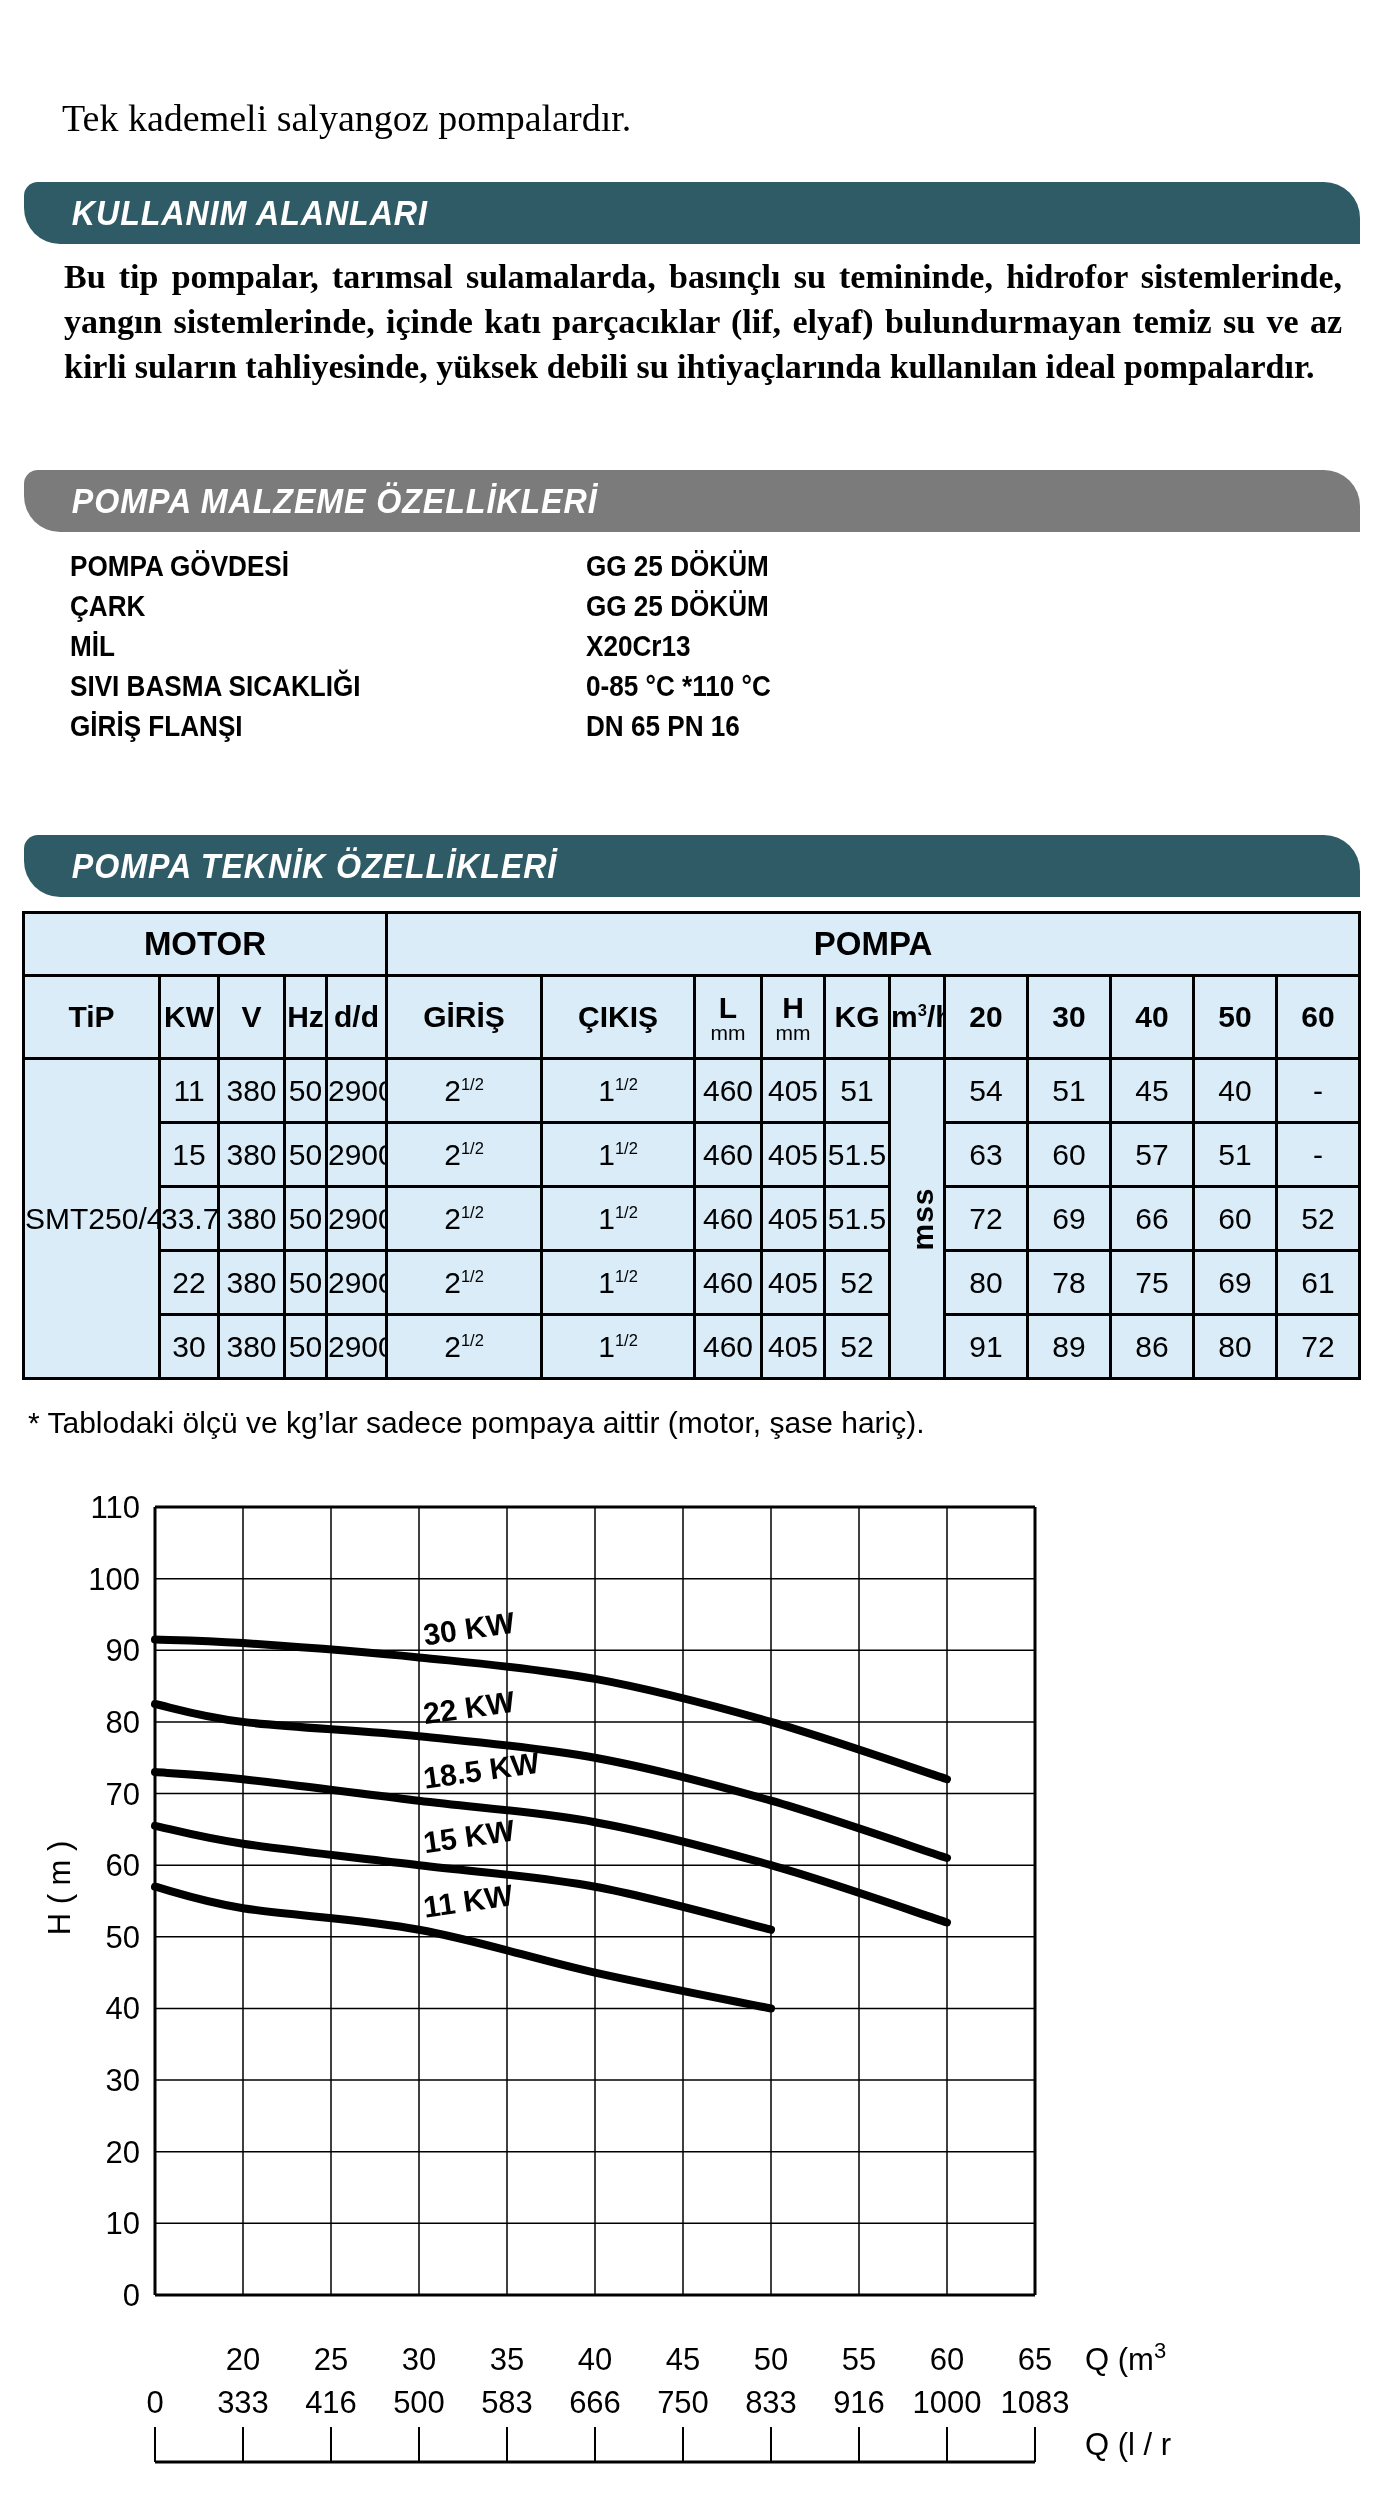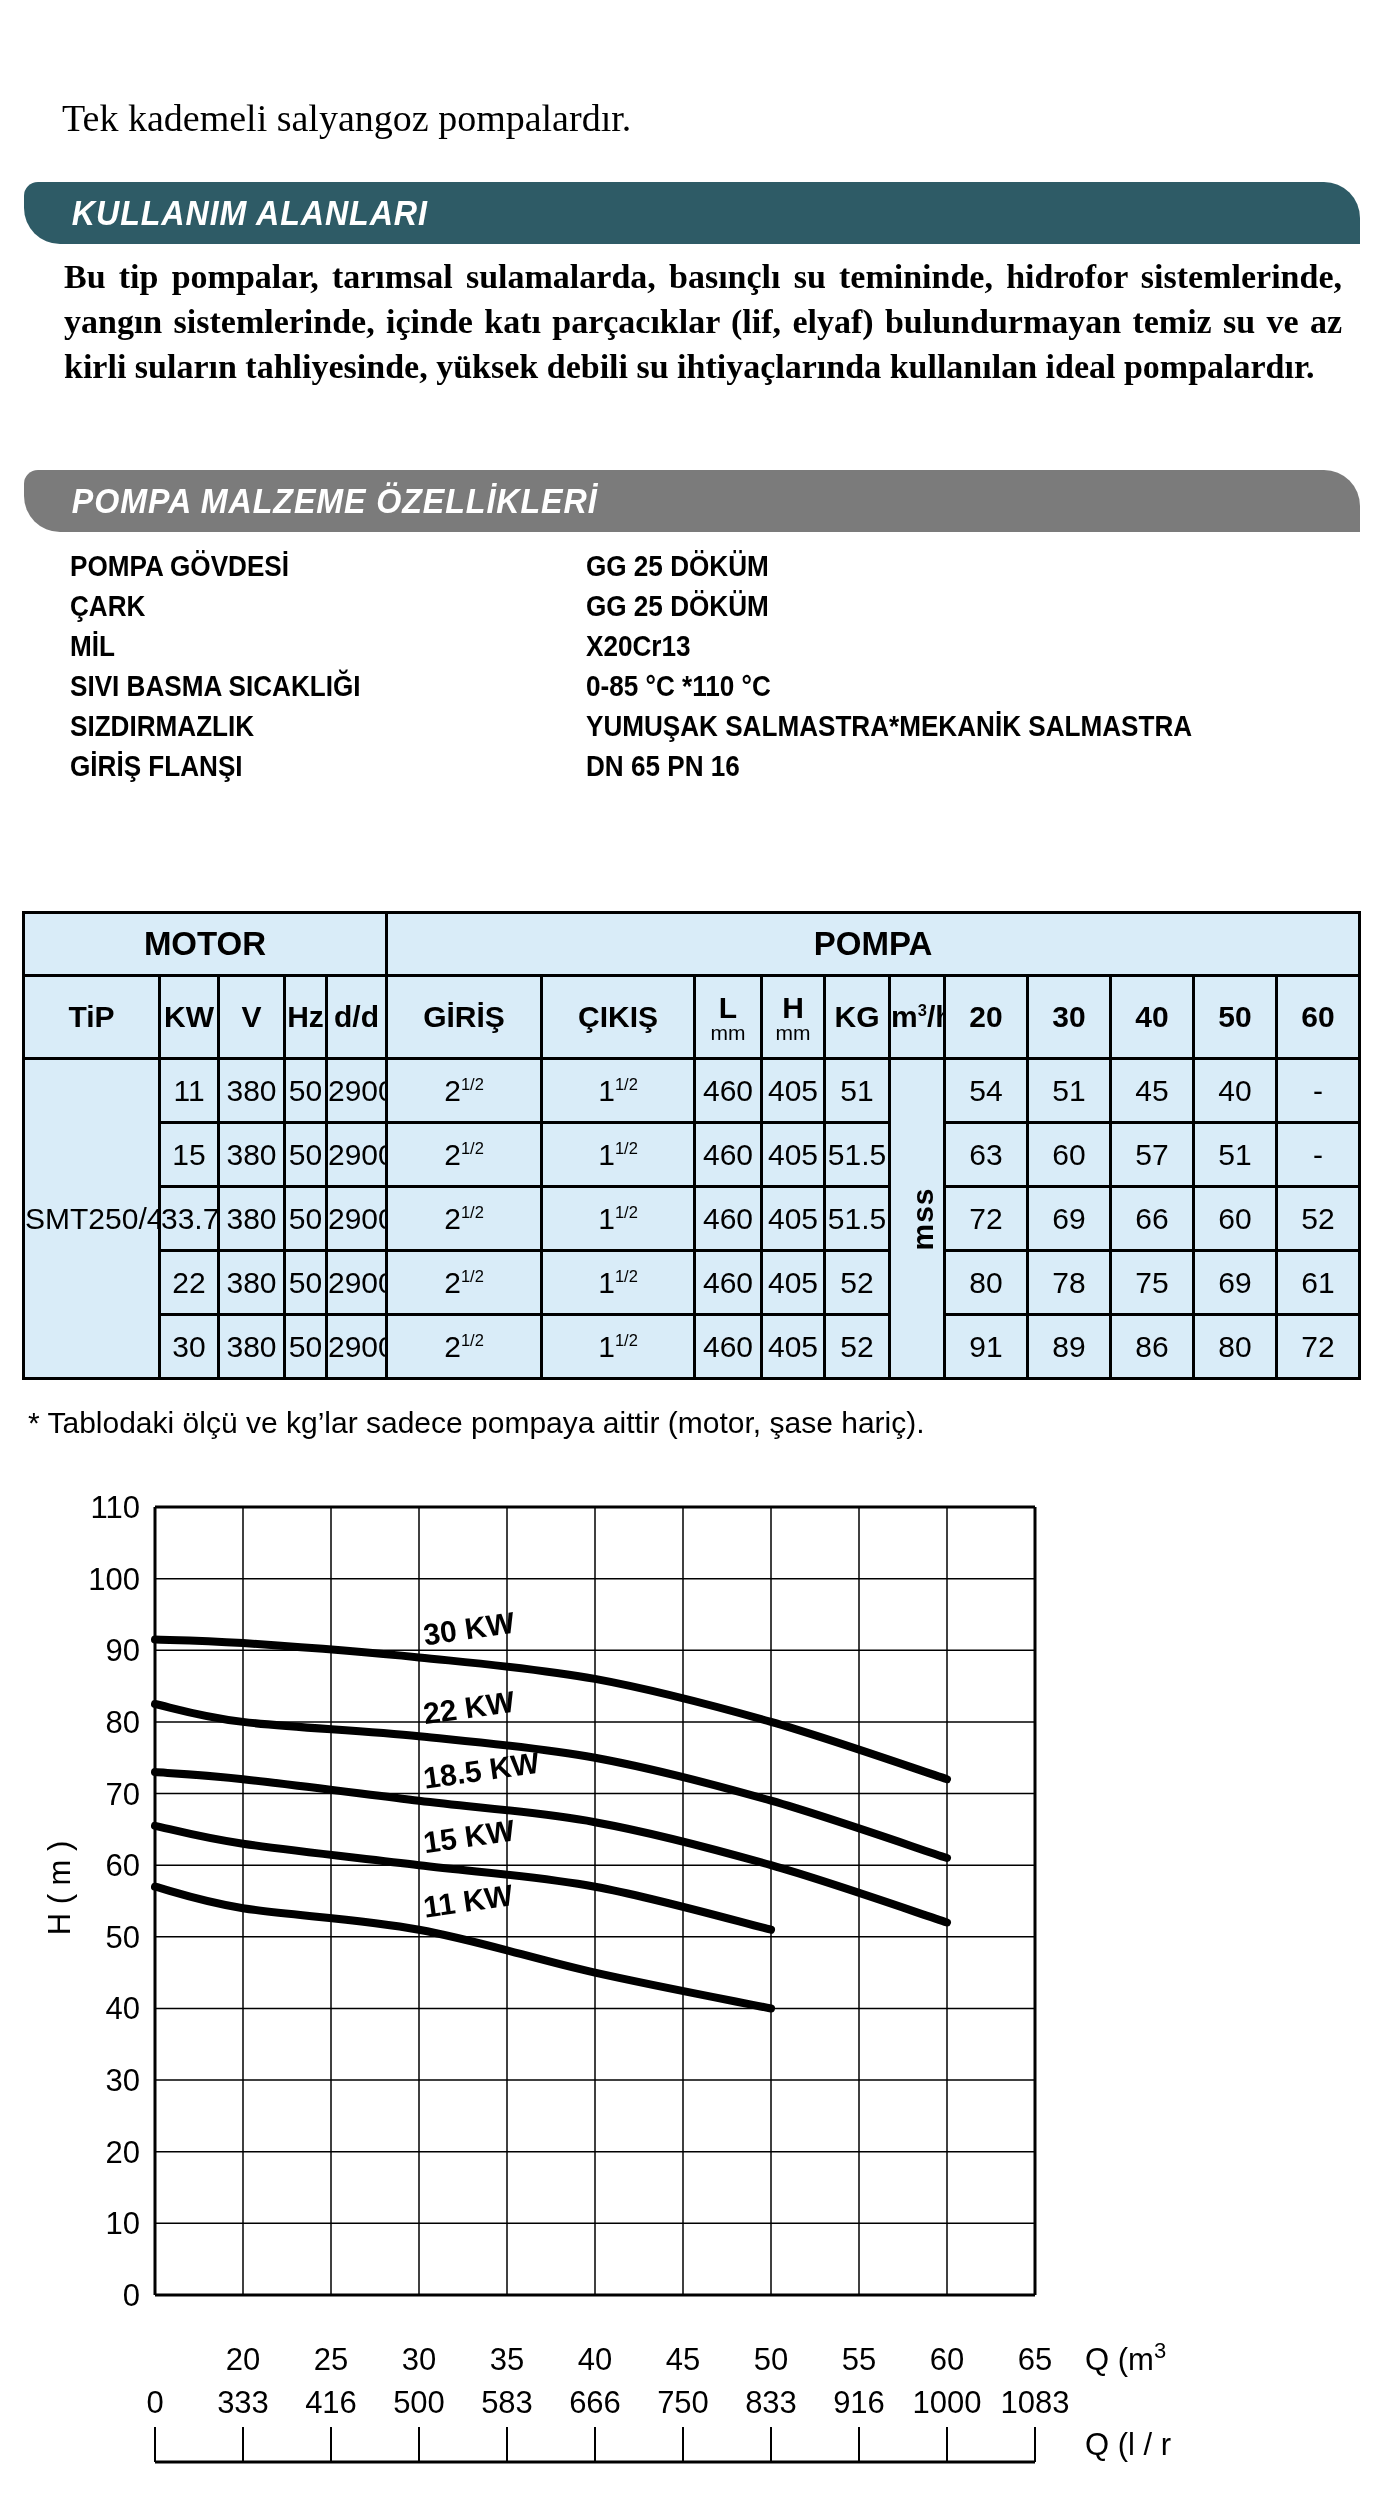--- a/index.html
+++ b/index.html
@@ -82,27 +82,27 @@
     <div class="mat-row">
       <span class="mat-label">ÇARK</span><span class="mat-value">GG 25 DÖKÜM</span>
     </div>
     <div class="mat-row">
       <span class="mat-label">MİL</span><span class="mat-value">X20Cr13</span>
     </div>
     <div class="mat-row">
       <span class="mat-label">SIVI BASMA SICAKLIĞI</span><span class="mat-value">0-85 °C *110 °C</span>
     </div>
     <div class="mat-row">
-      <span class="mat-label">SIZDIRMAZLIK</span><span class="mat-value">YUMUŞAK SALMASTRA*MEKANİK SALMASTRA</span>
-    </div>
-    <div class="mat-row">
       <span class="mat-label">GİRİŞ FLANŞI</span><span class="mat-value">DN 65 PN 16</span>
     </div>
   </div>
 
+  <div class="banner teal" style="top:835px">
+    <span class="bt">POMPA TEKNİK ÖZELLİKLERİ</span>
+  </div>
 
   <table class="spec">
     <colgroup>
       <col style="width:136px">
         <col style="width:59px">
         <col style="width:66px">
         <col style="width:42px">
         <col style="width:60px">
       <col style="width:155px">
         <col style="width:153px">

